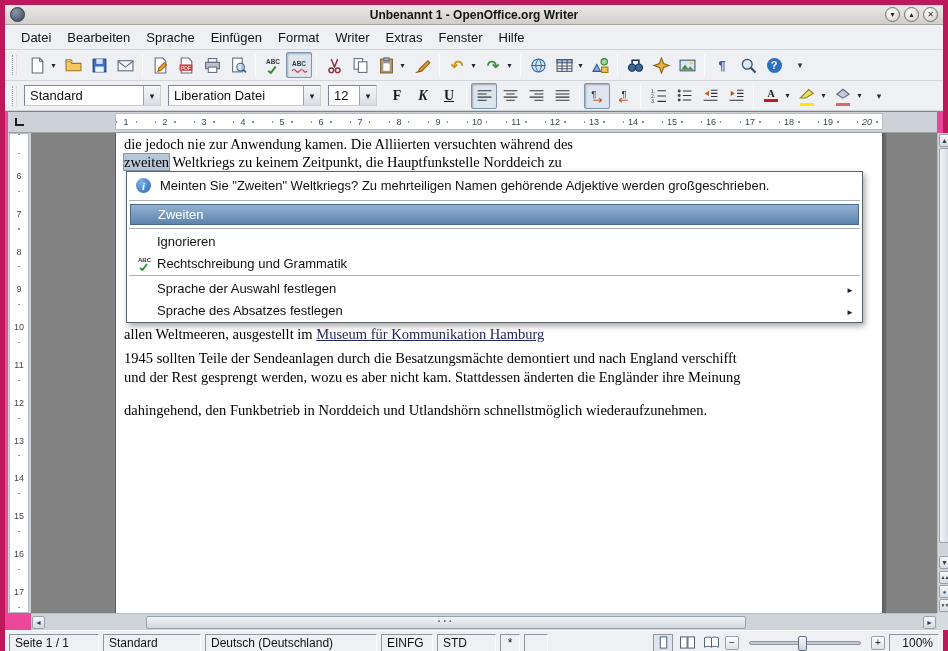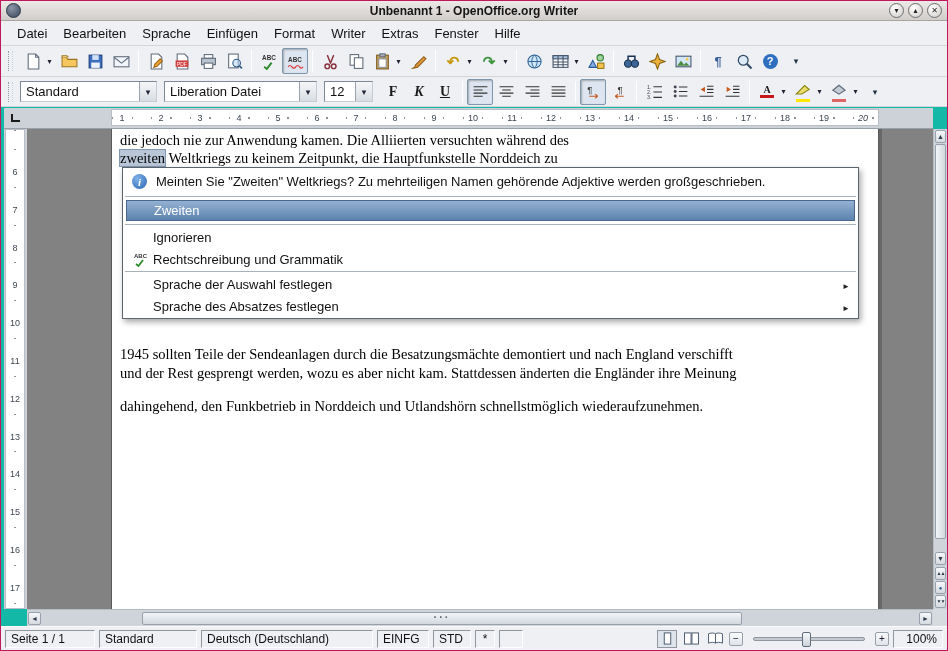--- a/index.html
+++ b/index.html
@@ -1,18 +1,18 @@
 <!DOCTYPE html>
 <html><head>
 <meta charset="utf-8">
 <style>
   *{margin:0;padding:0;box-sizing:border-box;}
   html,body{width:948px;height:651px;overflow:hidden;}
   body{font-family:"Liberation Sans",sans-serif;font-size:13px;background:#9a9a9a;}
-  #window{position:relative;width:948px;height:651px;background:#14b8a6;border:1px solid #be185d;}
+  #window{position:relative;width:948px;height:651px;background:#ec4899;border:5px solid #be185d;}
 
   
   #titlebar{position:absolute;left:0;top:0;right:0;height:20px;background:linear-gradient(#ece9e7,#d1cdca);border-bottom:1px solid #a8a4a0;display:flex;align-items:center;padding:0 3px;}
   #title{position:absolute;left:0;right:0;text-align:center;font-weight:bold;font-size:12px;color:#151515;pointer-events:none;}
   .wbtn{width:15px;height:15px;border-radius:50%;border:1px solid #6f6f6f;background:radial-gradient(circle at 35% 30%,#ffffff,#cfccc8);display:flex;align-items:center;justify-content:center;margin:0 2px;padding:0;z-index:2;font-size:8px;color:#222;cursor:default;}
   .wbtn.appicon{background:radial-gradient(circle at 35% 30%,#8c98a8,#39465a);border-color:#2c3546;}
   .wbtn-group{margin-left:auto;display:flex;}
   .wg-min::before{content:"▾";}
   .wg-max::before{content:"▴";}
   .wg-close::before{content:"✕";}
@@ -553,20 +553,21 @@
           <span class="rnum v" style="top: 420px;">16</span>
           <span class="rnum v" style="top: 457.8px;">17</span>
         </div>
     </div>
   </div>
 
   <div id="docview">
     <div id="page">
       <div class="dline" style="top:3px">die jedoch nie zur Anwendung kamen. Die Alliierten versuchten während des</div>
       <div class="dline" style="top:21px"><span class="selected">zweiten</span><span> Weltkriegs zu keinem Zeitpunkt, die Hauptfunkstelle Norddeich zu</span></div>
+      <div class="dline" style="top:193px"><span>allen Weltmeeren, ausgestellt im </span><span class="doclink">Museum für Kommunikation Hamburg</span></div>
       <div class="dline" style="top:217px">1945 sollten Teile der Sendeanlagen durch die Besatzungsmächte demontiert und nach England verschifft</div>
       <div class="dline" style="top:236px">und der Rest gesprengt werden, wozu es aber nicht kam. Stattdessen änderten die Engländer ihre Meinung</div>
       <div class="dline" style="top:269px">dahingehend, den Funkbetrieb in Norddeich und Utlandshörn schnellstmöglich wiederaufzunehmen.</div>
     </div>
 
     <div id="context-menu">
       <div class="cm-hint">
         <span class="info-badge"></span>
         <span>Meinten Sie "Zweiten" Weltkriegs? Zu mehrteiligen Namen gehörende Adjektive werden großgeschrieben.</span>
       </div>
@@ -616,21 +617,21 @@
     <div id="hs-thumb"></div>
     <div class="sb" id="hs-right"></div>
   </div>
   <div id="scroll-corner"></div>
 
   <div id="statusbar">
     <span class="scell" style="width:90px">Seite 1 / 1</span>
     <span class="scell" style="width:98px">Standard</span>
     <span class="scell" style="width:172px">Deutsch (Deutschland)</span>
     <span class="scell" style="width:52px">EINFG</span>
-    <span class="scell" style="width:38px">STD</span>
+    <span class="scell" style="width:59px">STD</span>
     <span class="scell" style="width:20px;text-align:center">*</span>
     <span class="scell" style="width:24px"></span>
     <span class="sspring"></span>
     <button class="vb active">
         <svg viewBox="0 0 18 14">
           <rect x="5.5" y="1" width="7" height="12" fill="#fff" stroke="#44546a"></rect>
         </svg>
       </button>
     <button class="vb">
         <svg viewBox="0 0 18 14">

